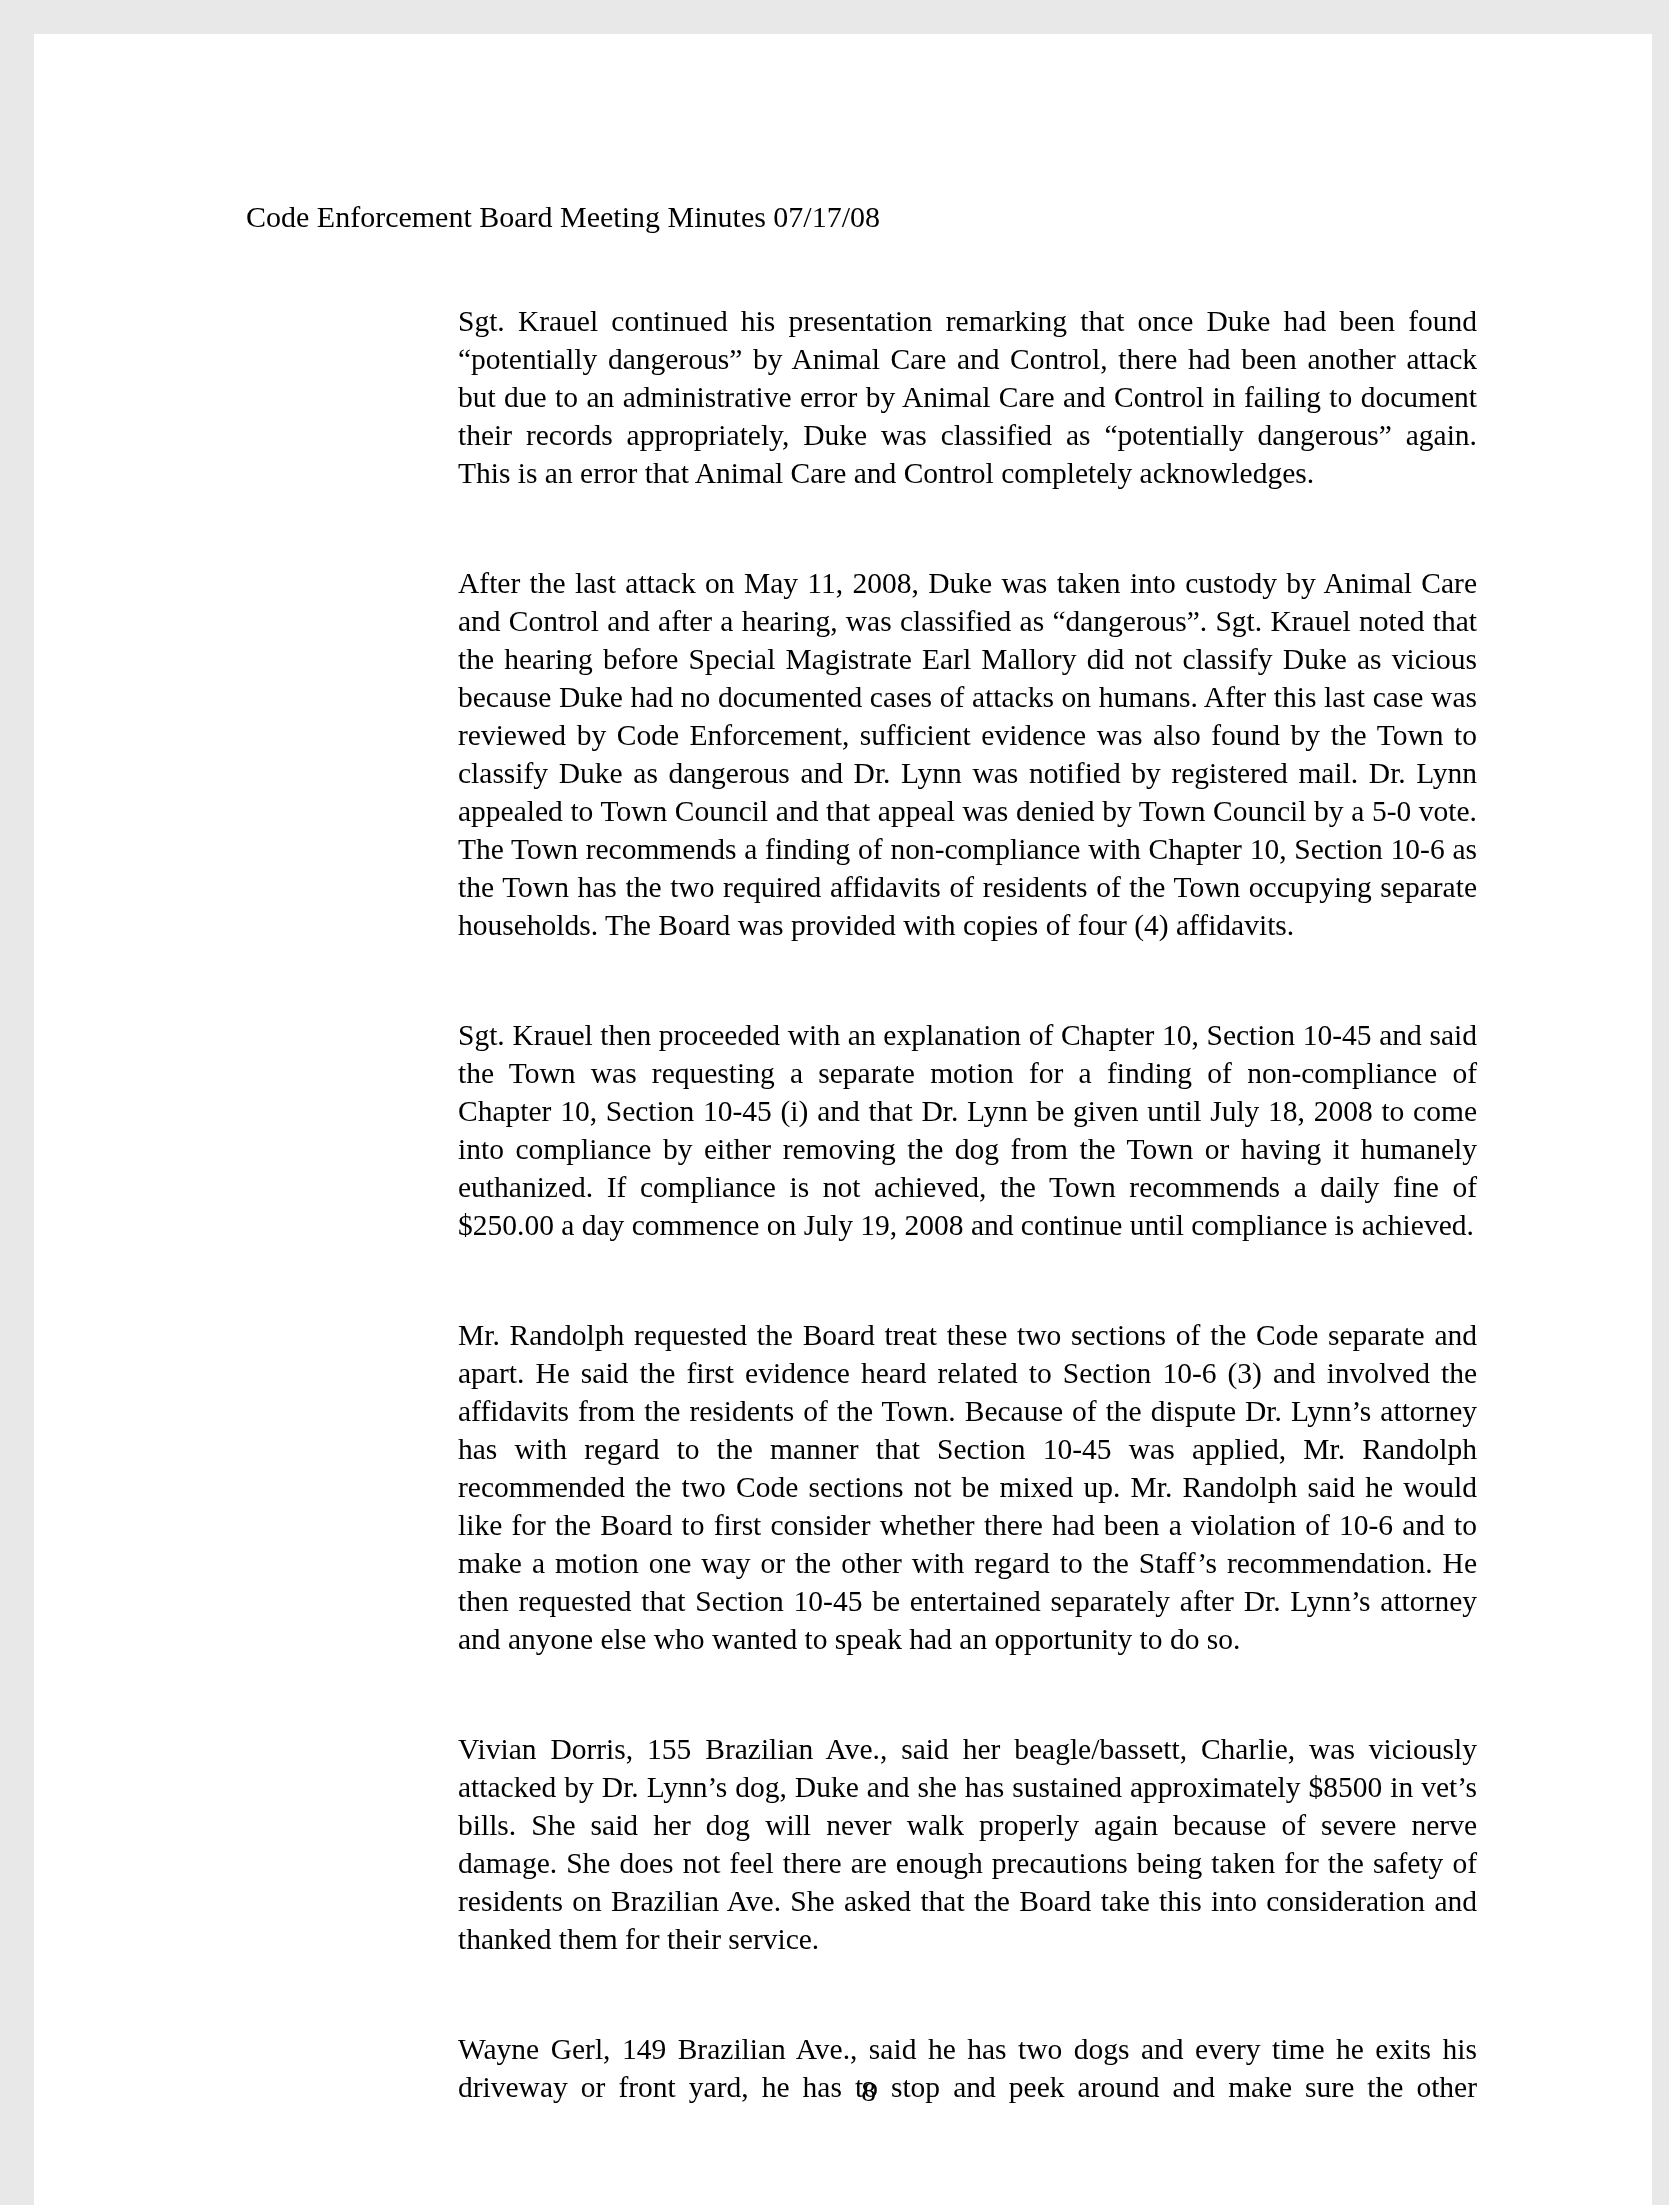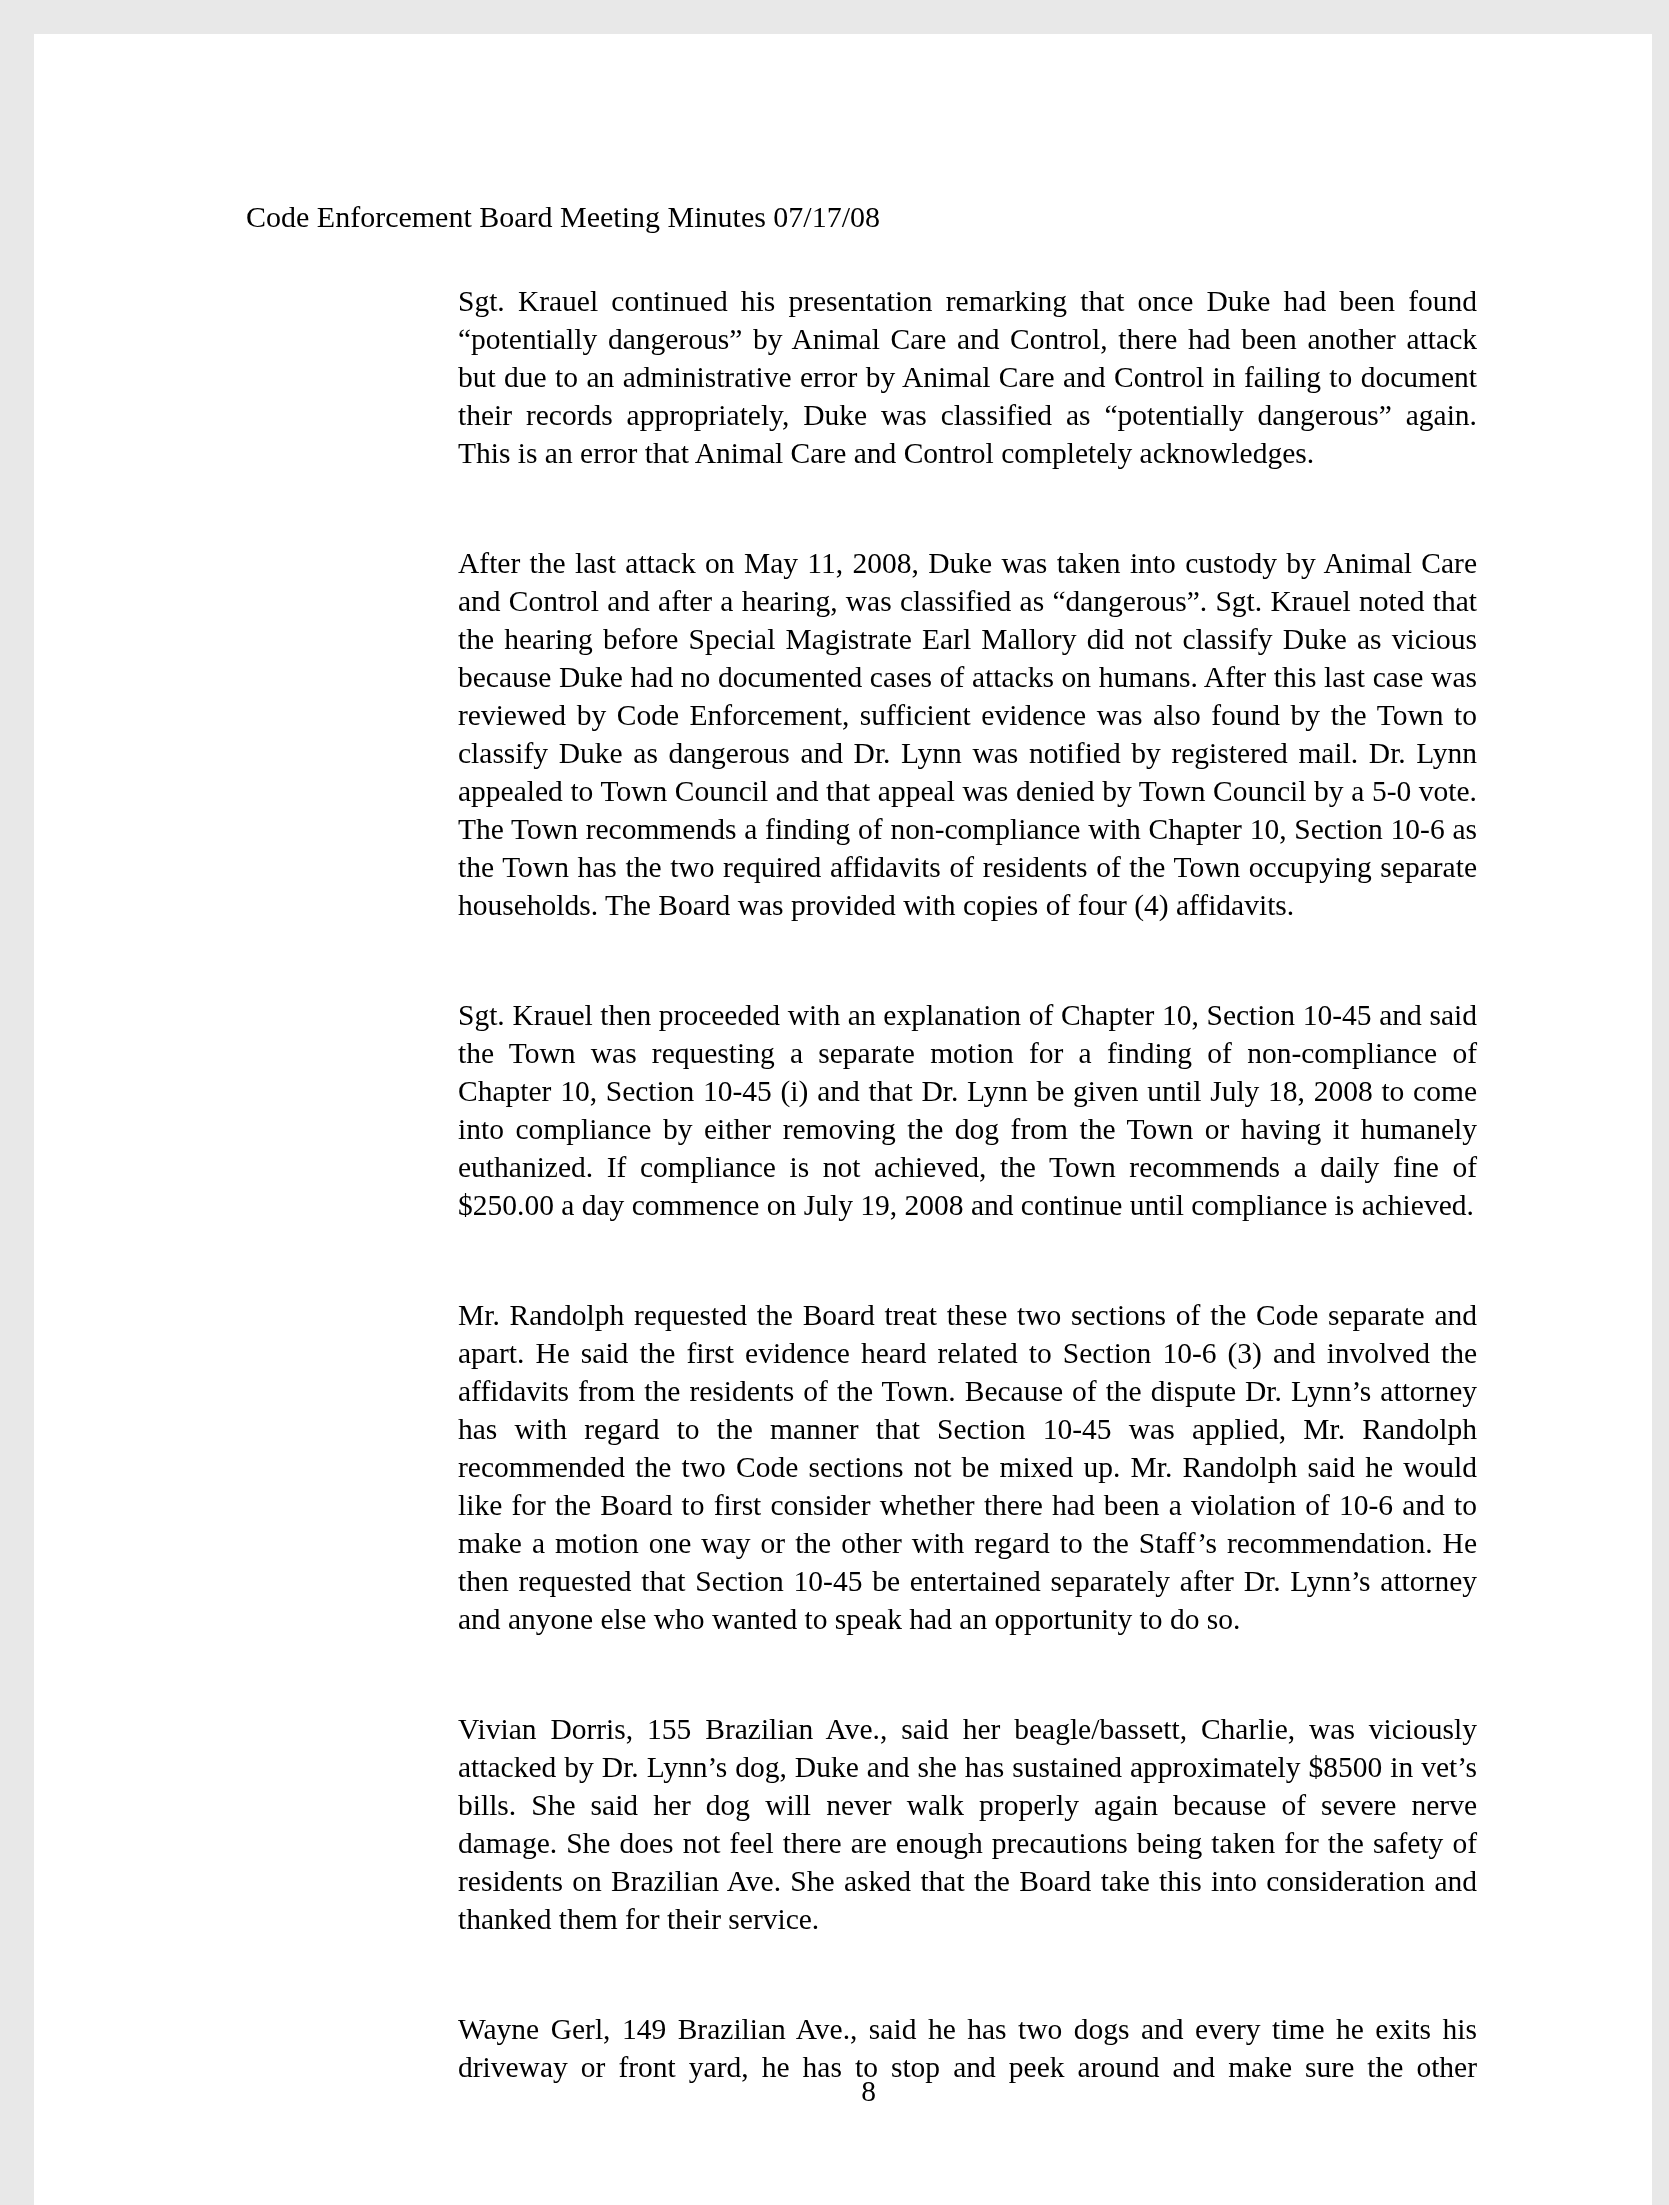--- a/index.html
+++ b/index.html
@@ -19,21 +19,21 @@
     position: absolute;
     left: 195px;
     top: 147px;
     font-size: 30px;
     line-height: 38px;
     white-space: nowrap;
   }
   .doc-body {
     position: absolute;
     left: 390px;
-    top: 214px;
+    top: 234px;
     width: 1087px;
     font-size: 29.5px;
     line-height: 38px;
     text-align: justify;
   }
   .doc-body p {
     margin: 0 0 38px 0;
   }
   .doc-body p.justify-last {
     text-align-last: justify;

